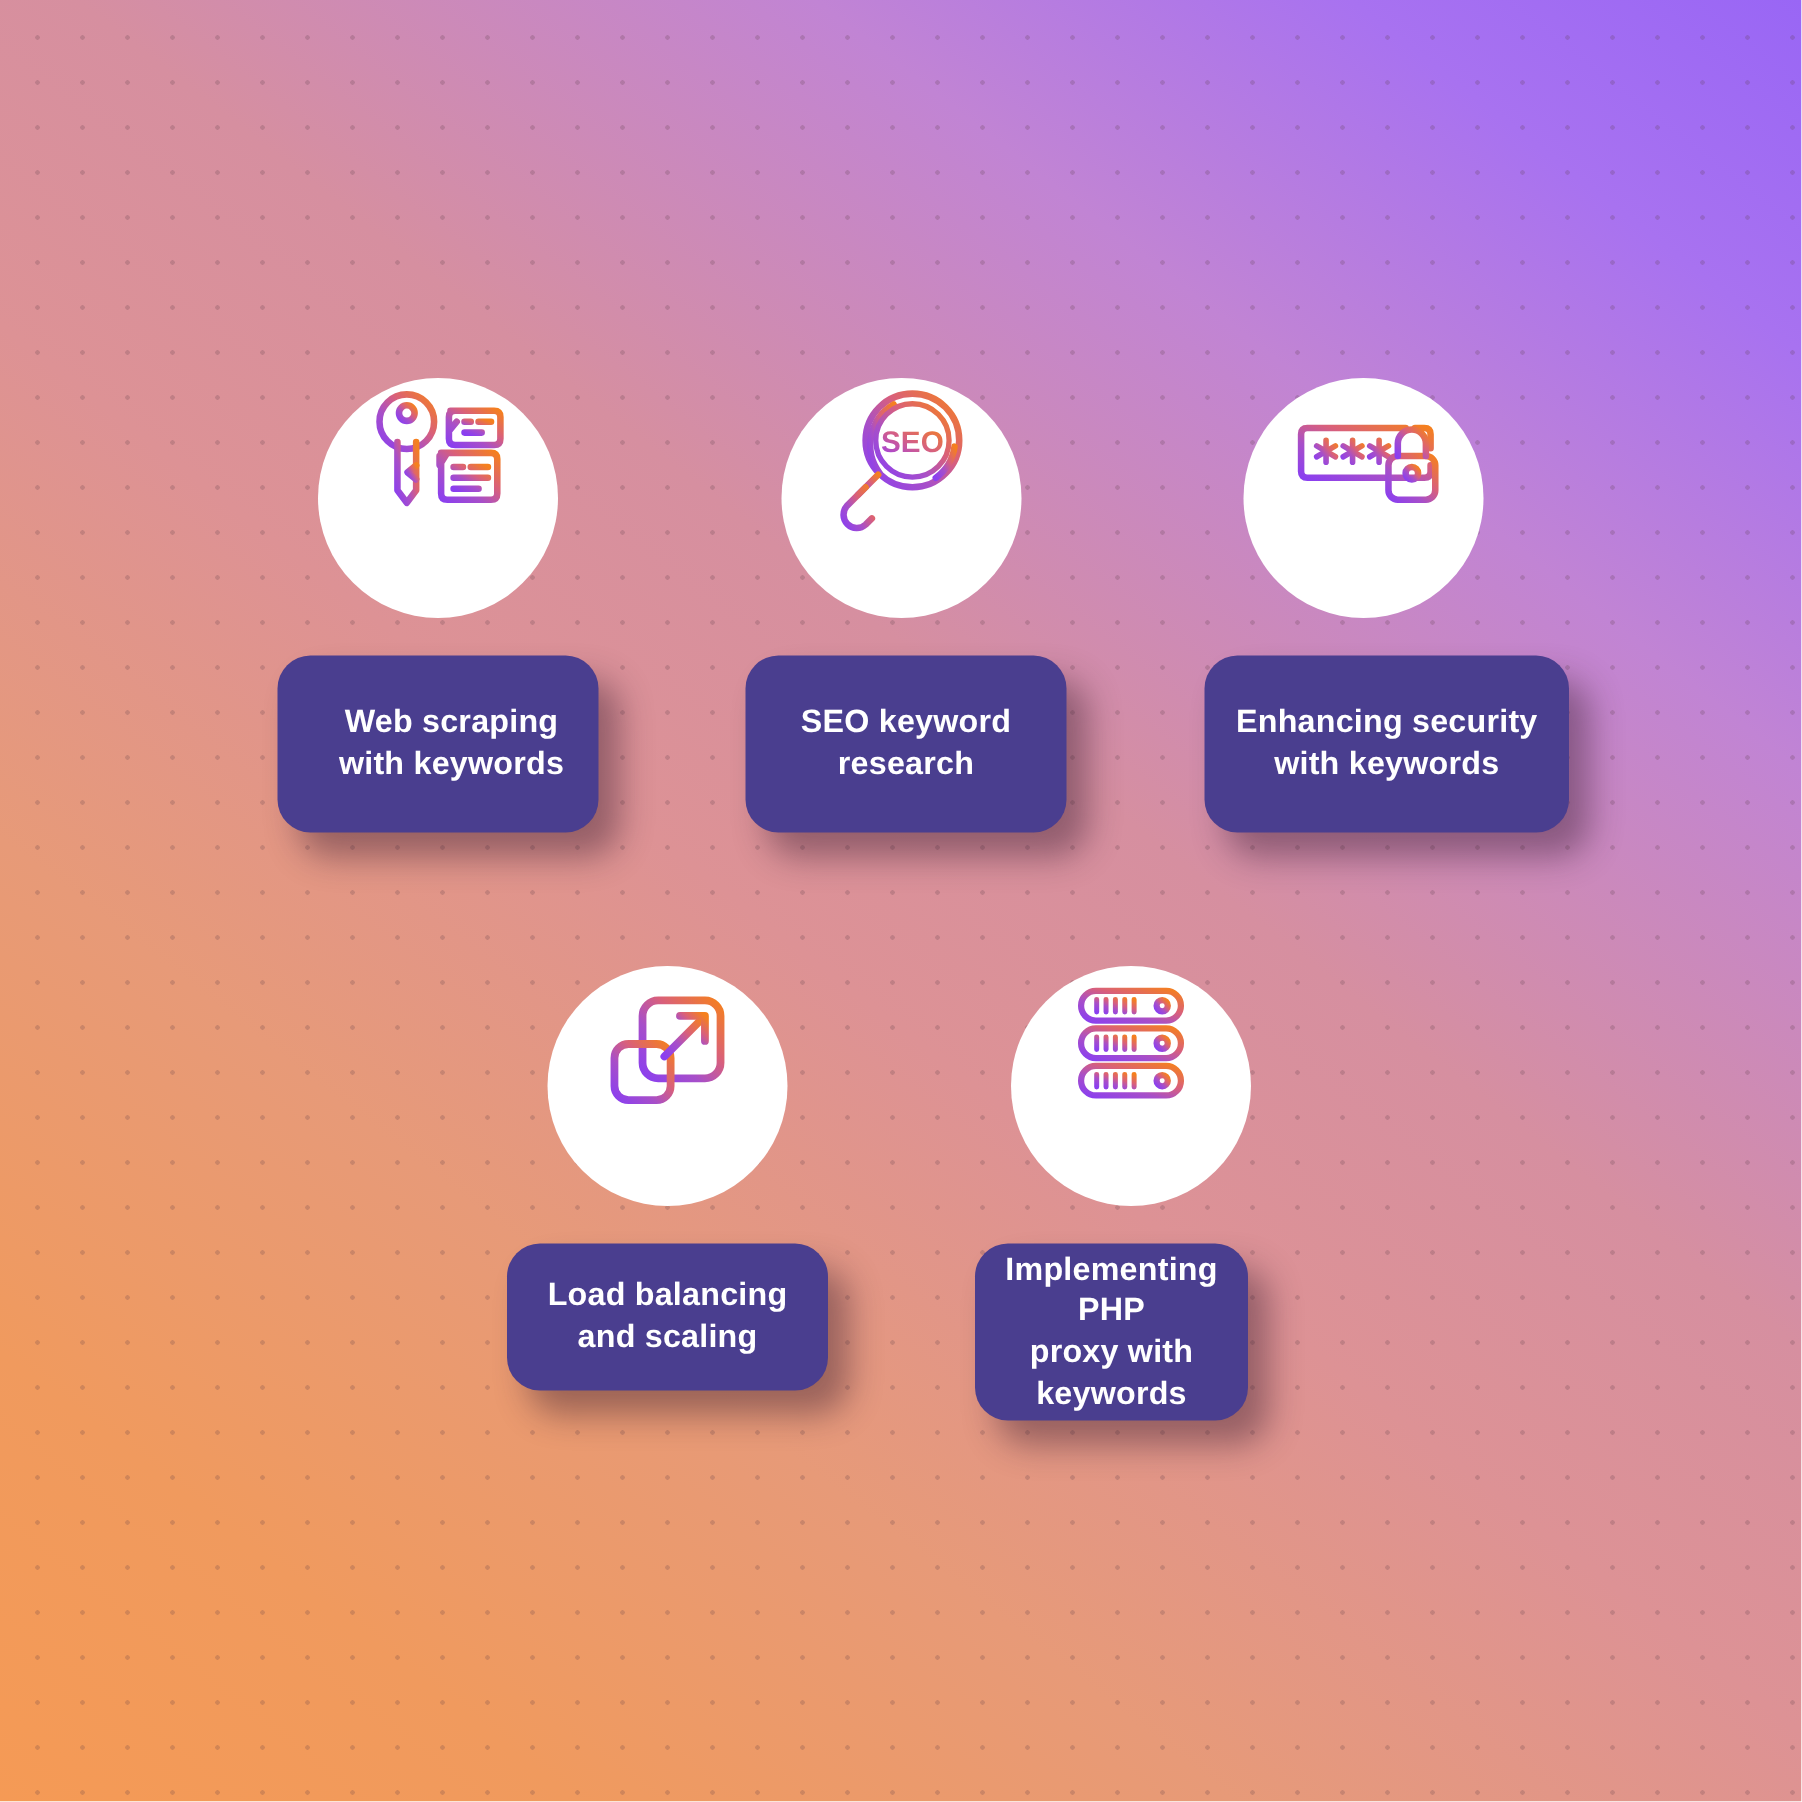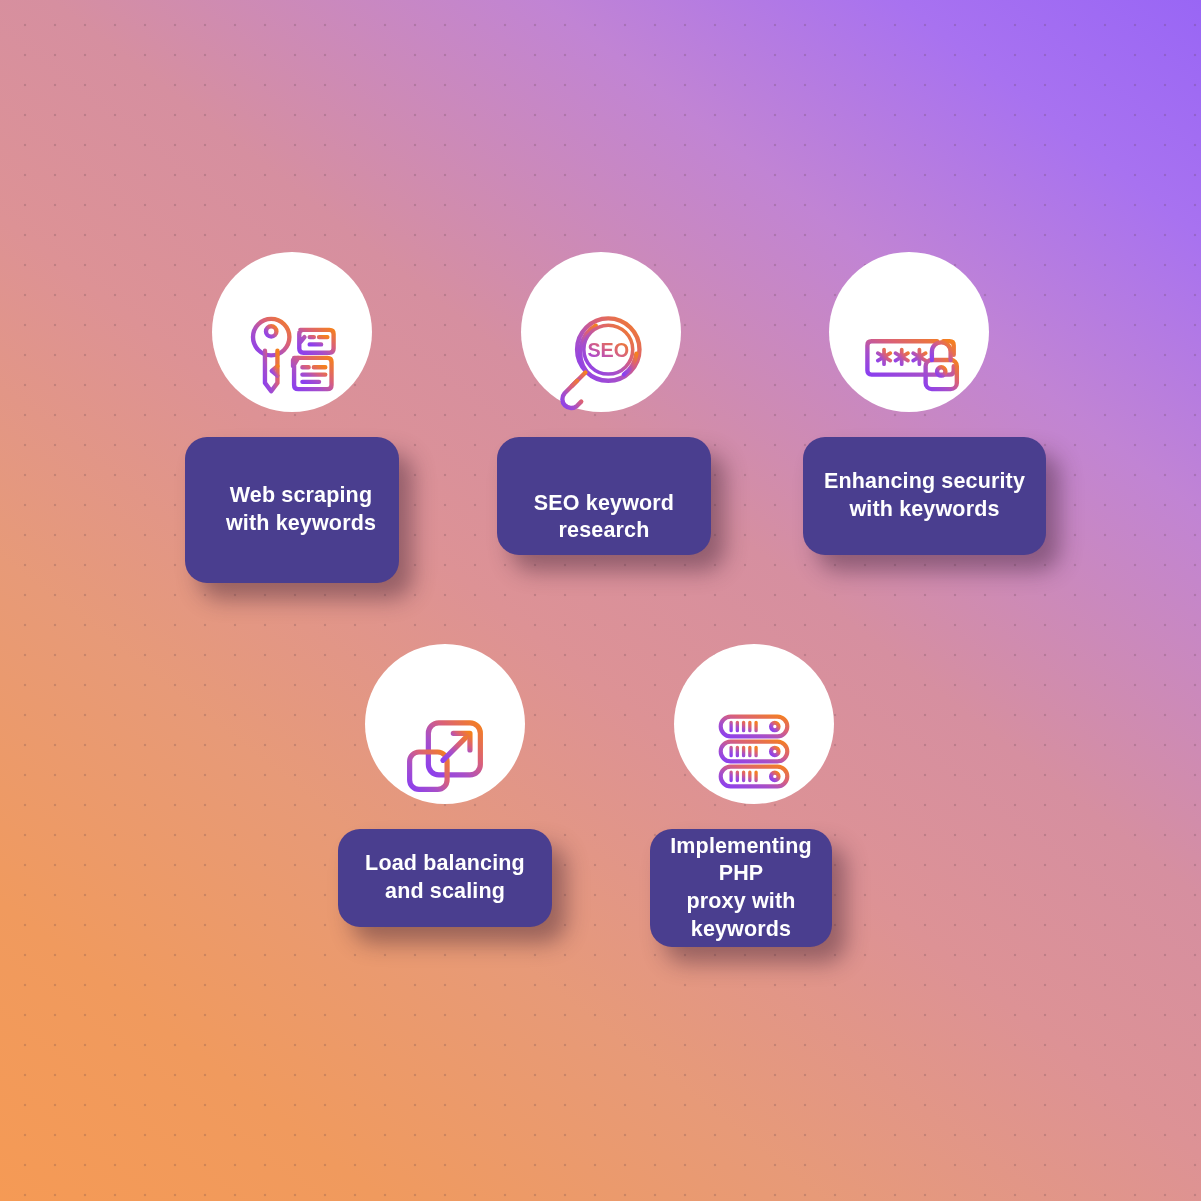--- a/index.html
+++ b/index.html
@@ -40,21 +40,21 @@
     pointer-events: none;
   }
 
   .icon-circle {
     position: absolute;
     width: 160px;
     height: 160px;
     border-radius: 50%;
     background: #ffffff;
     display: flex;
-    align-items: flex-end;
+    align-items: flex-start;
     justify-content: center;
     text-decoration: underline;
   }
   .icon-circle svg {
     width: 104px;
     height: 104px;
     display: block;
   }
 
   .label-card {
@@ -74,24 +74,24 @@
     font-family: "Liberation Sans", sans-serif;
     font-size: 21.5px;
     font-weight: bold;
     line-height: 1.28;
     letter-spacing: 0.15px;
     white-space: pre-line;
   }
 
   
   #circle-web-scraping   { left: 212px; top: 252px; }
-  #card-web-scraping     { left: 185px; top: 437px; width: 214px; height: 146px; padding-left: 32px; }
+  #card-web-scraping     { left: 185px; top: 437px; width: 214px; height: 118px; padding-left: 32px; }
 
   #circle-seo-research   { left: 521px; top: 252px; }
-  #card-seo-research     { left: 497px; top: 437px; width: 214px; height: 118px; align-items: flex-end; }
+  #card-seo-research     { left: 497px; top: 437px; width: 214px; height: 118px; }
 
   #circle-security       { left: 829px; top: 252px; }
   #card-security         { left: 803px; top: 437px; width: 243px; height: 118px; }
 
   
   #circle-load-balancing { left: 365px; top: 644px; }
   #card-load-balancing   { left: 338px; top: 829px; width: 214px; height: 98px; }
 
   #circle-php-proxy      { left: 674px; top: 644px; }
   #card-php-proxy        { left: 650px; top: 829px; width: 182px; height: 118px; }

